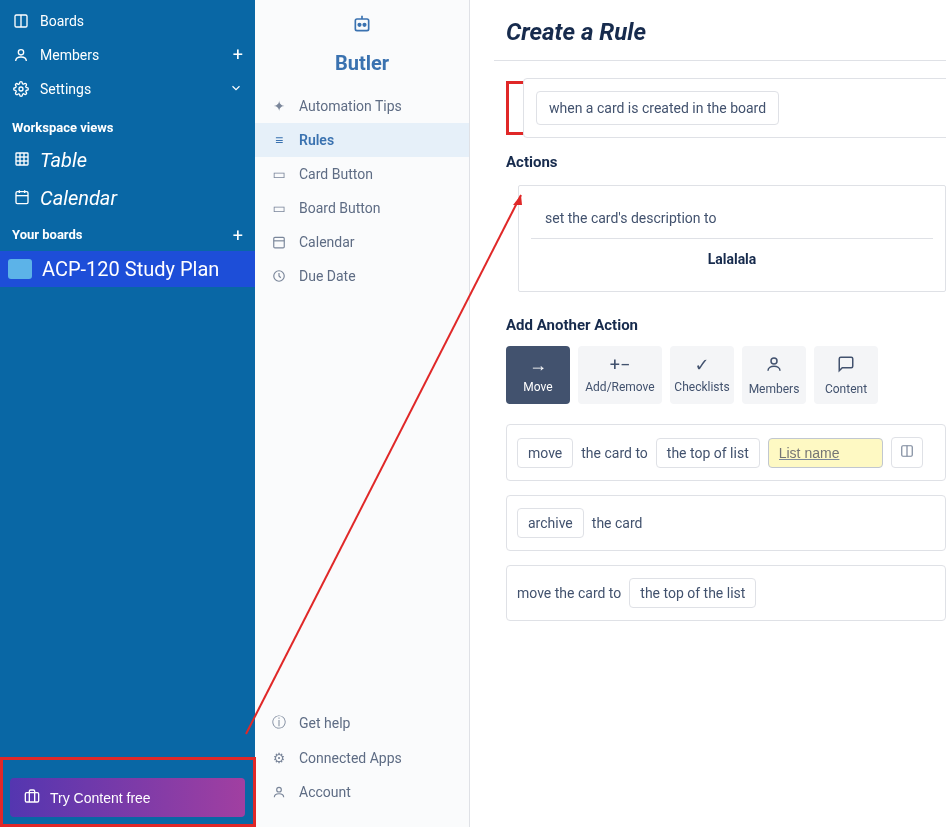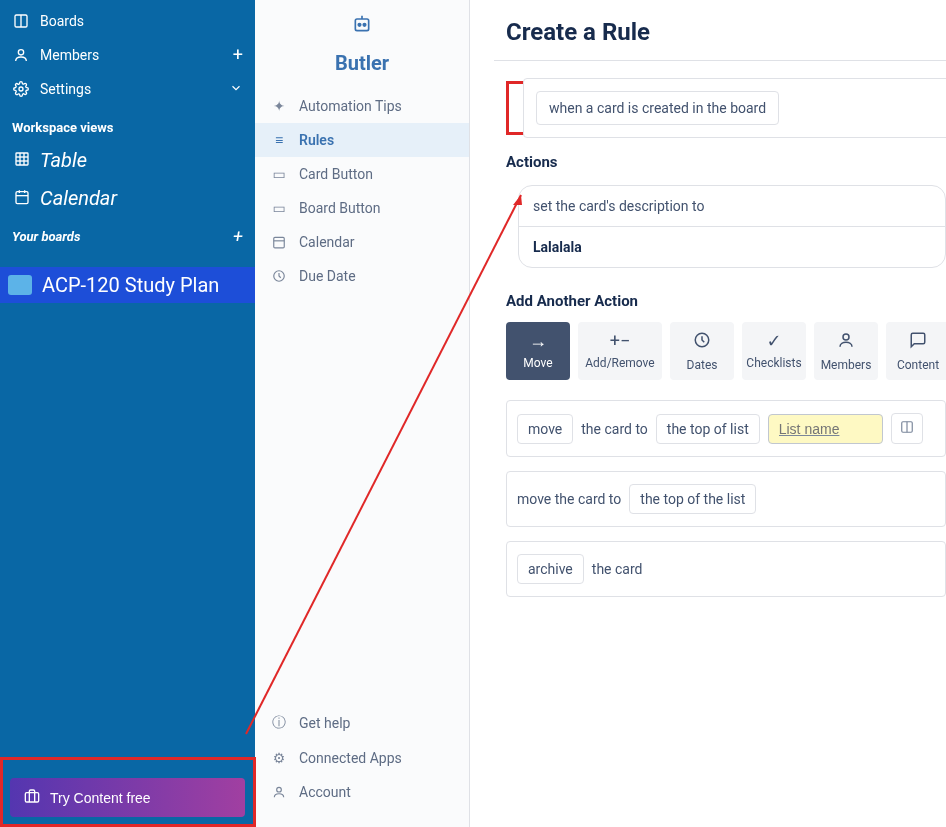--- a/index.html
+++ b/index.html
@@ -45,25 +45,23 @@
       display: flex;
       align-items: center;
       padding: 7px 12px 7px 14px;
       cursor: pointer;
       font-size: 20px;
       gap: 10px;
       font-style: italic;
     }
     .your-boards-header {
       display: flex;
-      align-items: center;
-      padding: 10px 12px 22px;
+      padding: 10px 12px 6px;
       font-size: 13px;
       font-weight: 700;
-      font-style: italic;
     }
     .your-boards-header .plus { margin-left: auto; font-size: 18px; line-height: 1; cursor: pointer; font-weight: 400;}
     .board-item {
       background: #1d4ed8;
       font-style: normal;
       padding: 6px 12px 6px 8px;
     }
     .board-color {
       width: 24px;
       height: 20px;
@@ -127,20 +125,21 @@
     .main {
       flex: 1;
       padding: 18px 0 0 36px;
       color: #172b4d;
       overflow: hidden;
     }
     .main h1 {
       font-size: 24px;
       font-weight: 700;
       margin-bottom: 14px;
+      font-style: italic;
     }
     .hr { border-top: 1px solid #dfe1e6; margin-bottom: 20px; margin-left: -12px;}
     .main h3 {
       font-size: 15px;
       font-weight: 700;
       margin-bottom: 14px;
     }
     .trigger-box {
       border: 3px solid #e02828;
       padding: 24px 14px 24px 14px;
@@ -164,37 +163,38 @@
       border-radius: 4px;
       padding: 8px 12px;
       font-size: 14px;
       color: #42526e;
       display: inline-block;
       text-align: center;
     }
     .actions-section { margin-bottom: 24px; margin-left: 12px;}
     .action-card {
       border: 1px solid #dfe1e6;
-      border-radius: 14px;
-      padding: 0;
+      border-radius: 2px;
+      padding: 12px;
       margin-top: 10px;
     }
     .action-top {
       padding: 12px 14px;
       font-size: 14px;
       color: #42526e;
       border-bottom: 1px solid #dfe1e6;
     }
     .action-val {
       padding: 12px 14px;
       font-size: 14px;
       color: #172b4d;
       font-weight: 700;
       border-top: 1px dashed #dfe1e6;
       margin-top: -1px;
+      text-align: center;
     }
     .add-action-title { font-size: 15px; font-weight: 700; margin-bottom: 12px;}
     .action-tabs { display: flex; gap: 8px; margin-bottom: 20px; }
     .action-tab {
       background: #f4f5f7;
       border-radius: 4px;
       width: 64px;
       height: 58px;
       display: flex;
       flex-direction: column;
@@ -445,29 +445,20 @@
   <div class="action-tabs">
     <div class="action-tab active">
       <span class="tab-icon">→</span>
       <span>Move</span>
     </div>
     <div class="action-tab wide">
       <span class="tab-icon">+−</span>
       <span>Add/Remove</span>
     </div>
     <div class="action-tab">
-      <span class="tab-icon">
-        <svg width="18" height="18" viewBox="0 0 24 24" fill="none" stroke="currentColor" stroke-width="2">
-            <circle cx="12" cy="12" r="9"></circle>
-            <polyline points="12 7 12 12 15 15"></polyline>
-          </svg>
-      </span>
-      <span>Dates</span>
-    </div>
-    <div class="action-tab">
       <span class="tab-icon">✓</span>
       <span>Checklists</span>
     </div>
     <div class="action-tab">
       <span class="tab-icon">
         <svg width="18" height="18" viewBox="0 0 24 24" fill="none" stroke="currentColor" stroke-width="2">
             <circle cx="12" cy="8" r="4"></circle>
             <path d="M4 21c0-4 4-6 8-6s8 2 8 6"></path>
           </svg>
       </span>
@@ -490,27 +481,27 @@
     <input class="input-chip" placeholder="List name" style="">
     <span class="icon-chip">
       <svg width="14" height="14" viewBox="0 0 24 24" fill="none" stroke="currentColor" stroke-width="2">
           <rect x="3" y="3" width="18" height="18" rx="2"></rect>
           <line x1="12" y1="3" x2="12" y2="21"></line>
         </svg>
     </span>
   </div>
 
   <div class="action-row">
+    <span class="chip">archive</span>
+    <span>the card</span>
+  </div>
+
+  <div class="action-row">
     <span>move the card to</span>
     <span class="chip">the top of the list</span>
-  </div>
-
-  <div class="action-row">
-    <span class="chip">archive</span>
-    <span>the card</span>
   </div>
 </div>
 
 <svg class="anno-line" style="left:0;top:0;" width="946" height="827">
   <line x1="246" y1="734" x2="521" y2="195" stroke="#e02828" stroke-width="2"></line>
   <polygon points="521,195 513,205 522,205" fill="#e02828"></polygon>
 </svg>
 <div class="anno-box-bottom"></div>
 
 </body></html>

